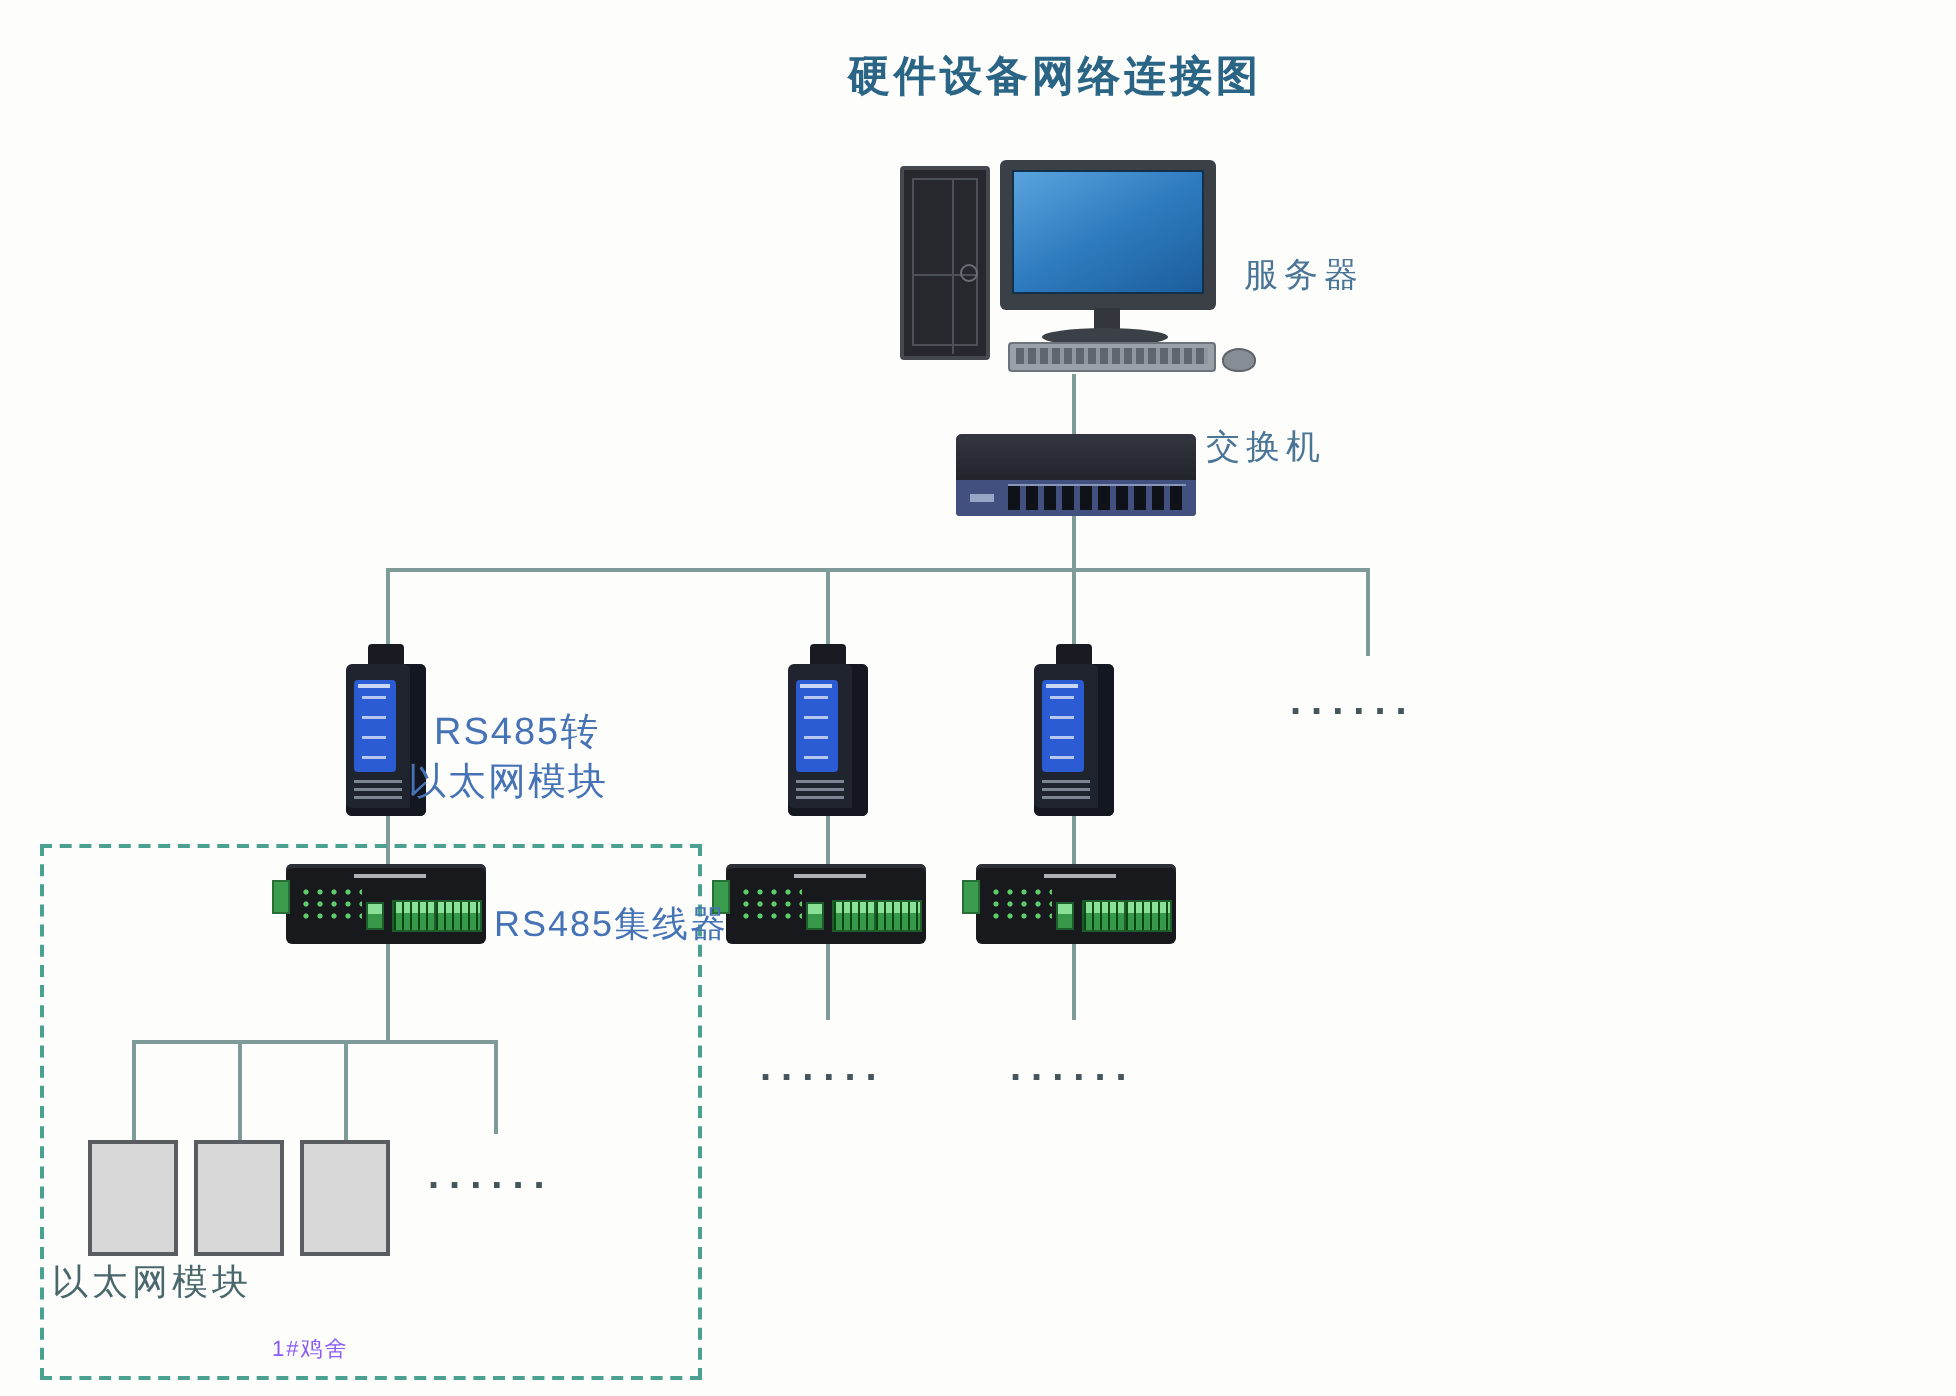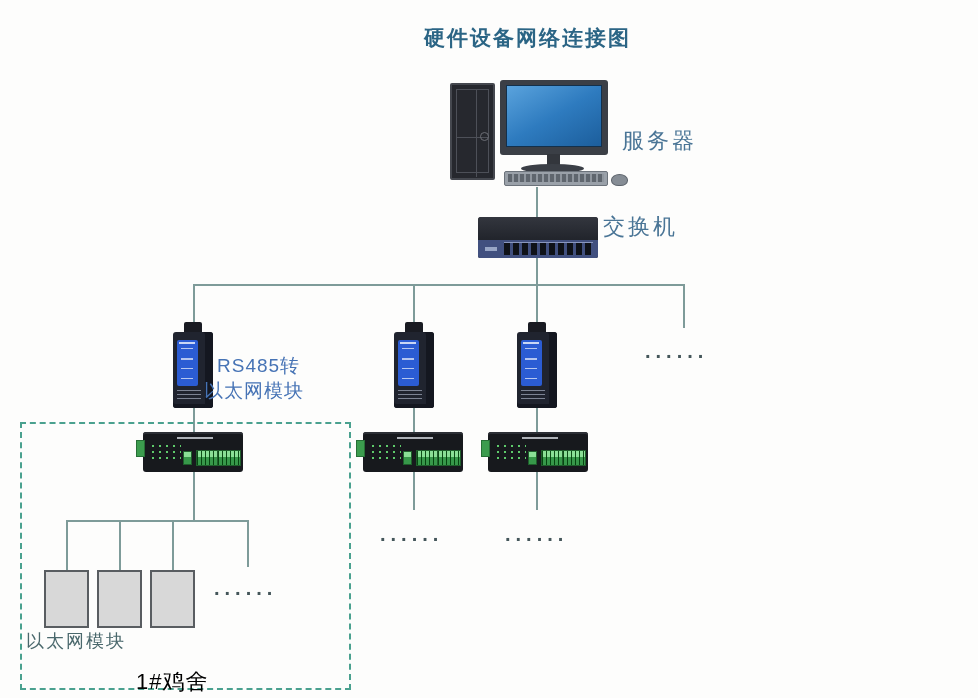--- a/index.html
+++ b/index.html
@@ -6,24 +6,24 @@
   body { font-family:"Liberation Sans","DejaVu Sans",sans-serif; background:#ffffff; }
   #canvas { position:relative; width:978px; height:698px; background:#fdfdfc; overflow:hidden; }
 
   
   .vline { position:absolute; width:2px; background:#7e9b99; }
   .hline { position:absolute; height:2px; background:#7e9b99; }
 
   
   .title { position:absolute; left:424px; top:24px; font-size:21px; font-weight:bold;
            color:#2b6585; letter-spacing:2px; white-space:nowrap; }
-  .node-lbl { position:absolute; font-size:22px; color:#4a7596; letter-spacing:3px; white-space:nowrap; }
+  .node-lbl { position:absolute; font-size:17px; color:#4a7596; letter-spacing:3px; white-space:nowrap; }
   .dev-lbl  { position:absolute; font-size:19px; color:#4673b5; letter-spacing:1px; white-space:nowrap; }
   .counter-lbl { position:absolute; left:26px; top:629px; font-size:18px; color:#4a686c; letter-spacing:2px; }
-  .house-lbl { position:absolute; left:136px; top:667px; font-size:22px; color:#000000; letter-spacing:1px; }
+  .house-lbl { position:absolute; left:136px; top:667px; font-size:11px; color:#8b5cf6; letter-spacing:1px; }
   .dots { position:absolute; font-size:20px; font-weight:bold; color:#44565a;
           letter-spacing:5px; line-height:1; white-space:nowrap; }
 
   
   .tower { position:absolute; left:450px; top:83px; width:45px; height:97px;
            background:#26282e; border:2px solid #45484f; border-radius:2px; box-sizing:border-box; }
   .tower::before { content:""; position:absolute; left:4px; top:4px; right:4px; bottom:5px;
            border:1px solid #4d5058; }
   .tower .t-split { position:absolute; left:24px; top:4px; width:1px; height:88px; background:#4d5058; }
   .tower .t-cross { position:absolute; left:4px; top:52px; width:33px; height:1px; background:#4d5058; }
@@ -184,20 +184,21 @@
     <div class="h-tb-b"></div>
   </div>
   <div class="hub" style="left:488px; top:432px;">
     <div class="h-tab"></div>
     <div class="h-text"></div>
     <div class="h-leds"></div>
     <div class="h-tb-s"></div>
     <div class="h-tb-a"></div>
     <div class="h-tb-b"></div>
   </div>
+  <div class="dev-lbl" style="left:247px; top:450px; font-size:18px;">RS485集线器</div>
 
   <div class="vline" style="left:413px; top:472px; height:38px;"></div>
   <div class="vline" style="left:536px; top:472px; height:38px;"></div>
   <div class="dots" style="left:380px; top:524px;">......</div>
   <div class="dots" style="left:505px; top:524px;">......</div>
 
   <div class="vline" style="left:193px; top:472px; height:48px;"></div>
   <div class="hline" style="left:66px; top:520px; width:183px;"></div>
   <div class="vline" style="left:66px; top:520px; height:50px;"></div>
   <div class="vline" style="left:119px; top:520px; height:50px;"></div>

